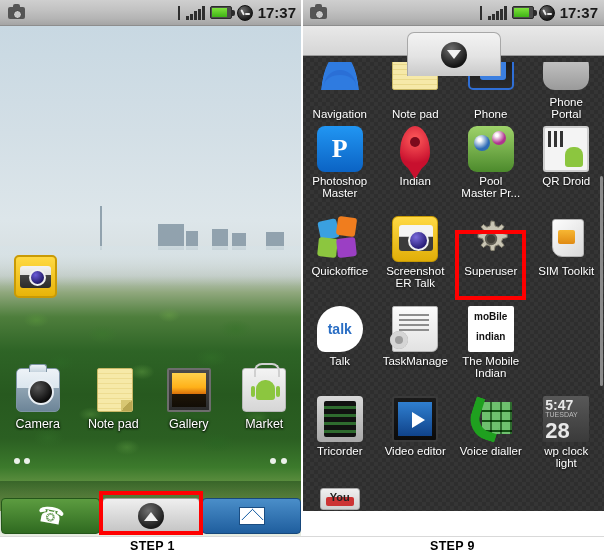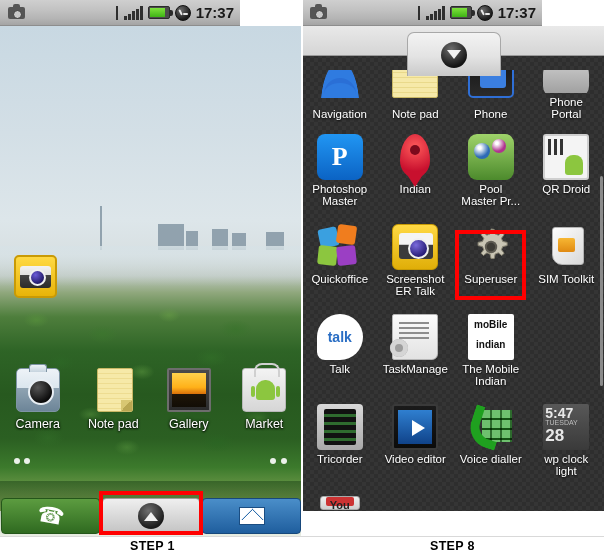--- a/index.html
+++ b/index.html
@@ -15,21 +15,21 @@
   .panel { position: absolute; top: 0; width: 302px; height: 536px; overflow: hidden; }
   .panel-left  { left: 0;   }
   .panel-right { left: 302px; }
   .panel-divider {
     position: absolute; left: 301px; top: 0; width: 2px; height: 536px;
     background: #ffffff; z-index: 40;
   }
 
   
   .statusbar {
-    position: absolute; left: 0; top: 0; width: 240px; height: 26px;
+    position: absolute; left: 0; top: 0; width: 302px; height: 26px;
     background: linear-gradient(to bottom,#cfcfcf 0%,#c2c2c2 40%,#b4b4b4 75%,#a4a4a4 100%);
     border-bottom: 1px solid #8d8d8d;
     display: flex; align-items: center; z-index: 30;
   }
   .sb-left { margin-left: 8px; display:flex; align-items:center; }
   .sb-right { margin-left: auto; margin-right: 6px; display: flex; align-items: center; gap: 5px; }
   .sb-cam {
     width: 17px; height: 12px; position: relative;
     background: #555; border-radius: 2px;
   }
@@ -286,21 +286,21 @@
   }
   .tab-circle i {
     width:0;height:0;border-left:7px solid transparent;border-right:7px solid transparent;
     border-top:9px solid #f2f2f2; display:block;
   }
 
   .grid { position:absolute; left:0; top:30px; width:302px; }
   .grow { display:flex; height:90px; }
   .gcell {
     width:75.5px; display:flex; flex-direction:column; align-items:center;
-    padding-top:14px; position:relative;
+    padding-top:6px; position:relative;
   }
   .gicon { width:46px; height:46px; position:relative; }
   .glabel {
     margin-top:3px; font-size:11.5px; line-height:12px; color:#ffffff;
     text-align:center; width:75px; white-space:pre-line;
     text-shadow:0 1px 2px rgba(0,0,0,.9);
   }
   .row-clip { height:46px; overflow:hidden; }
   .row-clip .gicon { margin-top:-18px; }
 
@@ -399,21 +399,21 @@
   .a-voicedialler:after{content:"";position:absolute;right:2px;top:6px;width:30px;height:32px;
            background: repeating-linear-gradient(to right,#6ec06e 0 8px,#2d6b2d 8px 10px),
                        repeating-linear-gradient(to bottom,transparent 0 8px,#2d6b2d 8px 10px);
            background-blend-mode: multiply;}
   .a-voicedialler:before{content:"";position:absolute;left:2px;top:4px;width:22px;height:30px;
            border-left:9px solid #1fa01f; border-bottom:9px solid #1fa01f;
            border-radius:0 0 0 22px; transform: rotate(18deg); z-index:2;}
   .a-wpclock { background:linear-gradient(to bottom,#585858,#3a3a3a); border-radius:2px; overflow:hidden;}
   .a-wpclock span{position:absolute;left:2px;top:1px;color:#e8e8e8;font-size:14px;font-weight:bold;}
   .a-wpclock i{position:absolute;left:2px;top:15px;color:#bdbdbd;font-size:7px;font-style:normal;}
-  .a-wpclock b{position:absolute;left:2px;top:22px;color:#e8e8e8;font-size:17px;}
+  .a-wpclock b{position:absolute;left:2px;top:22px;color:#e8e8e8;font-size:22px;}
   .a-youtube { background:linear-gradient(to bottom,#f0f0f0,#cfcfcf); border:1px solid #a8a8a8;
            border-radius:3px; }
   .a-youtube:after{content:"You";position:absolute;left:0;top:2px;width:100%;text-align:center;
            color:#222;font-size:11px;font-weight:bold;}
   .a-youtube:before{content:"";position:absolute;left:5px;bottom:3px;right:5px;height:9px;
            background:#c33; border-radius:2px;}
 
   .scrollbar {
     position:absolute; right:1px; top:150px; width:3px; height:210px;
     background:#8a8a8a; border-radius:2px; z-index:8;
@@ -695,16 +695,16 @@
             <span></span>
           </span>
         <span class="sb-alarm"></span>
         <span class="sb-time">17:37</span>
       </div>
     </div>
   </div>
 
   <div class="footer">
     <div class="step step-1">STEP 1</div>
-    <div class="step step-2">STEP 8</div>
+    <div class="step step-2">STEP 9</div>
   </div>
 
 </div>
 
 </body></html>

